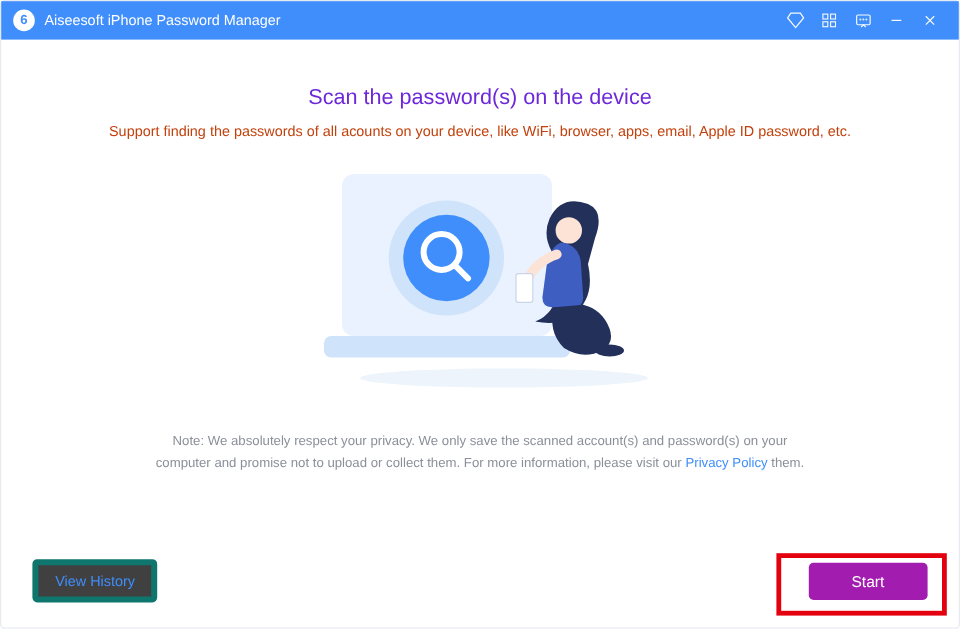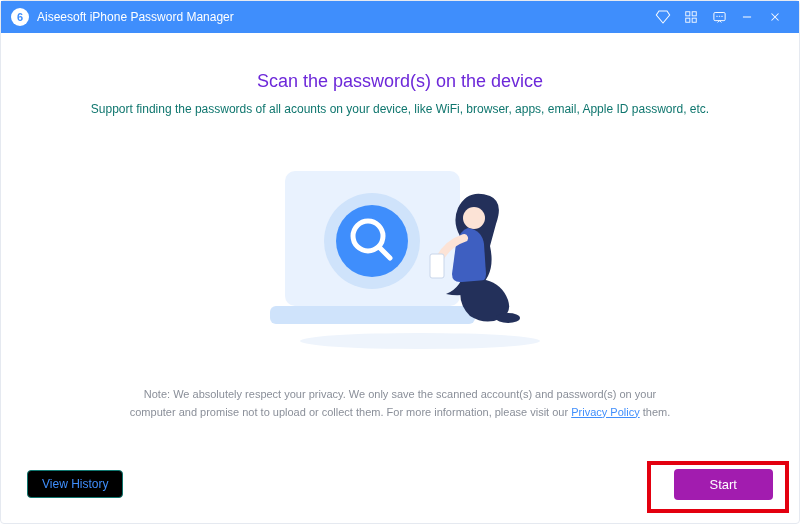--- a/index.html
+++ b/index.html
@@ -57,52 +57,51 @@
     position: relative;
   }
   .heading {
     color: #6d28d9;
     font-size: 18px;
     font-weight: 500;
     margin-top: 8px;
     margin-bottom: 10px;
   }
   .subtext {
-    color: #0f766e;
+    color: #c2410c;
     font-size: 12px;
-    margin-bottom: 40px;
+    margin-bottom: 14px;
   }
   .illustration {
     width: 320px;
     height: 210px;
     margin: 0 auto;
     position: relative;
   }
   .note {
     color: #8a8f99;
     font-size: 11px;
     line-height: 1.6;
     max-width: 560px;
     margin: 20px auto 0 auto;
   }
   .note a {
     color: #3f8efc;
-    text-decoration: underline;
     cursor: pointer;
   }
   .footer {
     height: 60px;
     display: flex;
     align-items: center;
     padding: 0 26px 18px 26px;
   }
   .btn-outline {
-    border: 1px solid #0f766e;
+    border: 5px solid #0f766e;
     color: #3f8efc;
-    background: #000000;
+    background: #404040;
     border-radius: 4px;
     font-size: 12px;
     padding: 6px 14px;
     cursor: pointer;
   }
   .footer .spacer { flex: 1; }
   .btn-primary {
     background: #a21caf;
     color: #fff;
     border: none;

